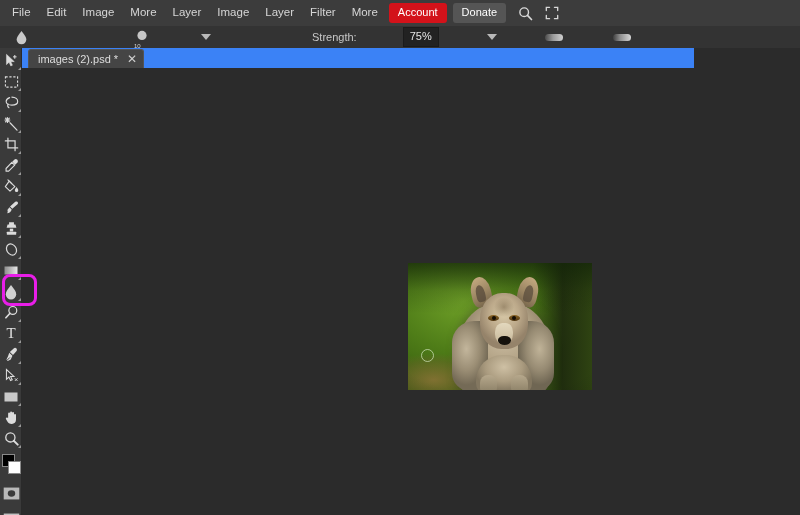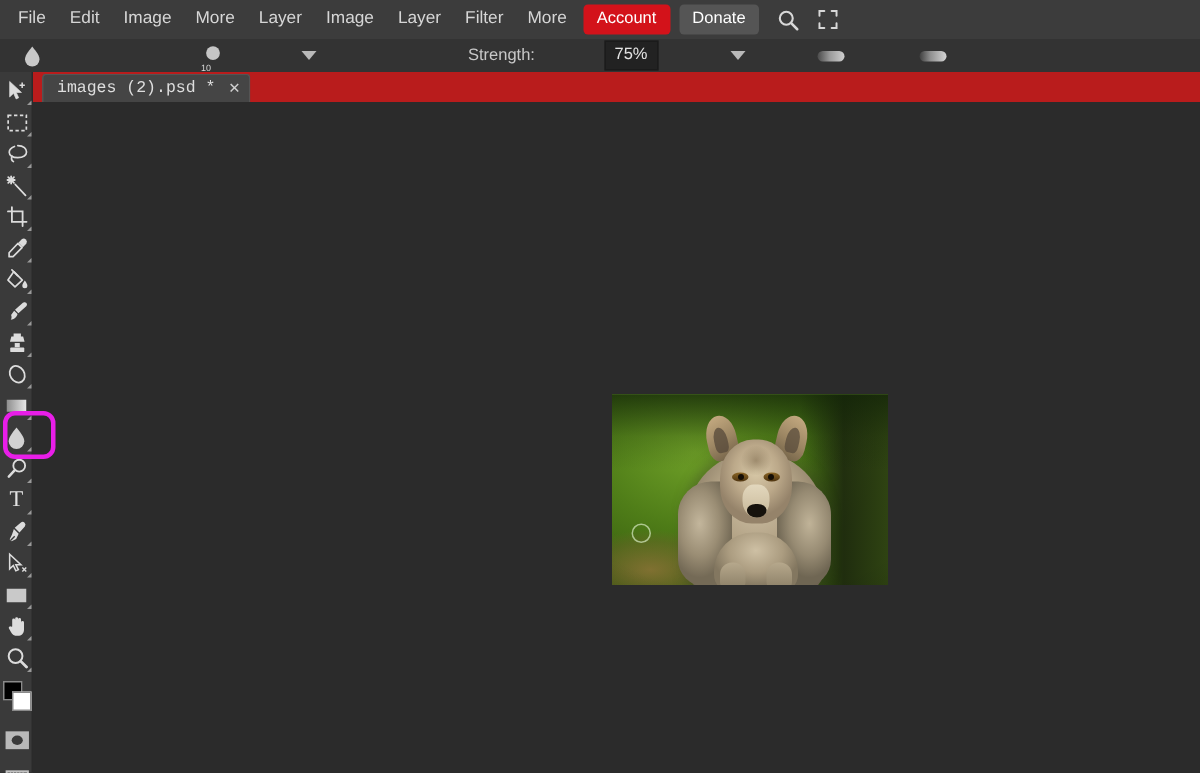--- a/index.html
+++ b/index.html
@@ -70,23 +70,22 @@
   .brush-swatch {
     width: 18px; height: 7px; margin-right: 9px;
     border-radius: 4px;
   }
   #sw1 { background: linear-gradient(90deg,#4a4a4a 0%,#9a9a9a 45%,#cfcfcf 100%); }
   #sw2 { background: linear-gradient(90deg,#3f3f3f 0%,#8f8f8f 40%,#d6d6d6 100%); }
 
   
   #tabbar {
     position: absolute; left: 22px; top: 48px;
-    width: 778px; height: 20px;
-    background: #b91c1c;
-    font-family: Liberation Mono, monospace;
+    width: 672px; height: 20px;
+    background: #3b82f6;
   }
   #doc-tab {
     position: absolute; left: 6px; top: 1px;
     height: 19px;
     background: #454545;
     border: 1px solid #545454;
     border-bottom: none;
     border-radius: 3px 3px 0 0;
     display: flex; align-items: center;
     padding: 0 6px 0 9px;

